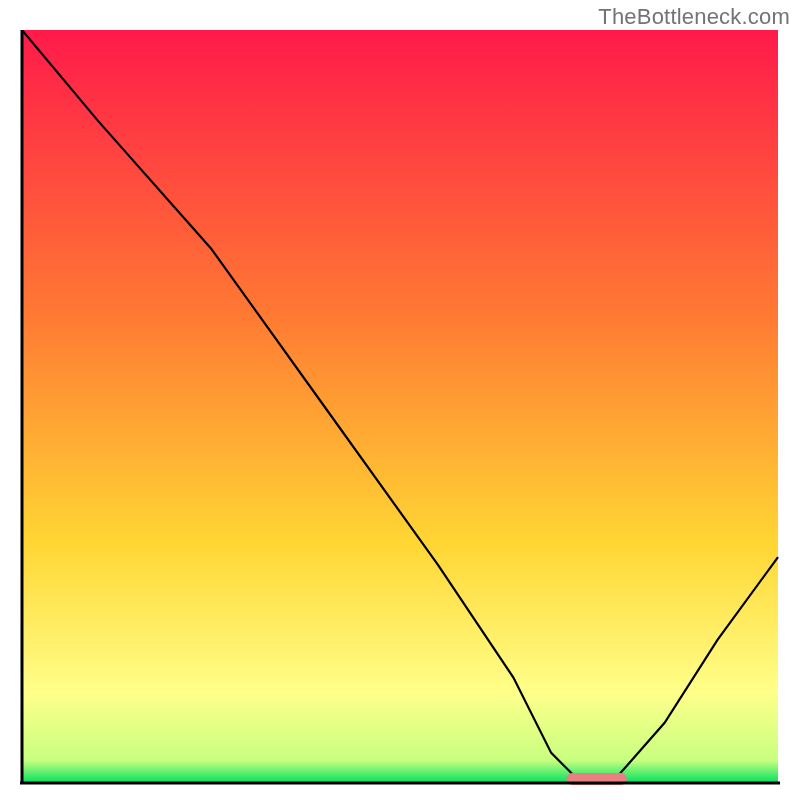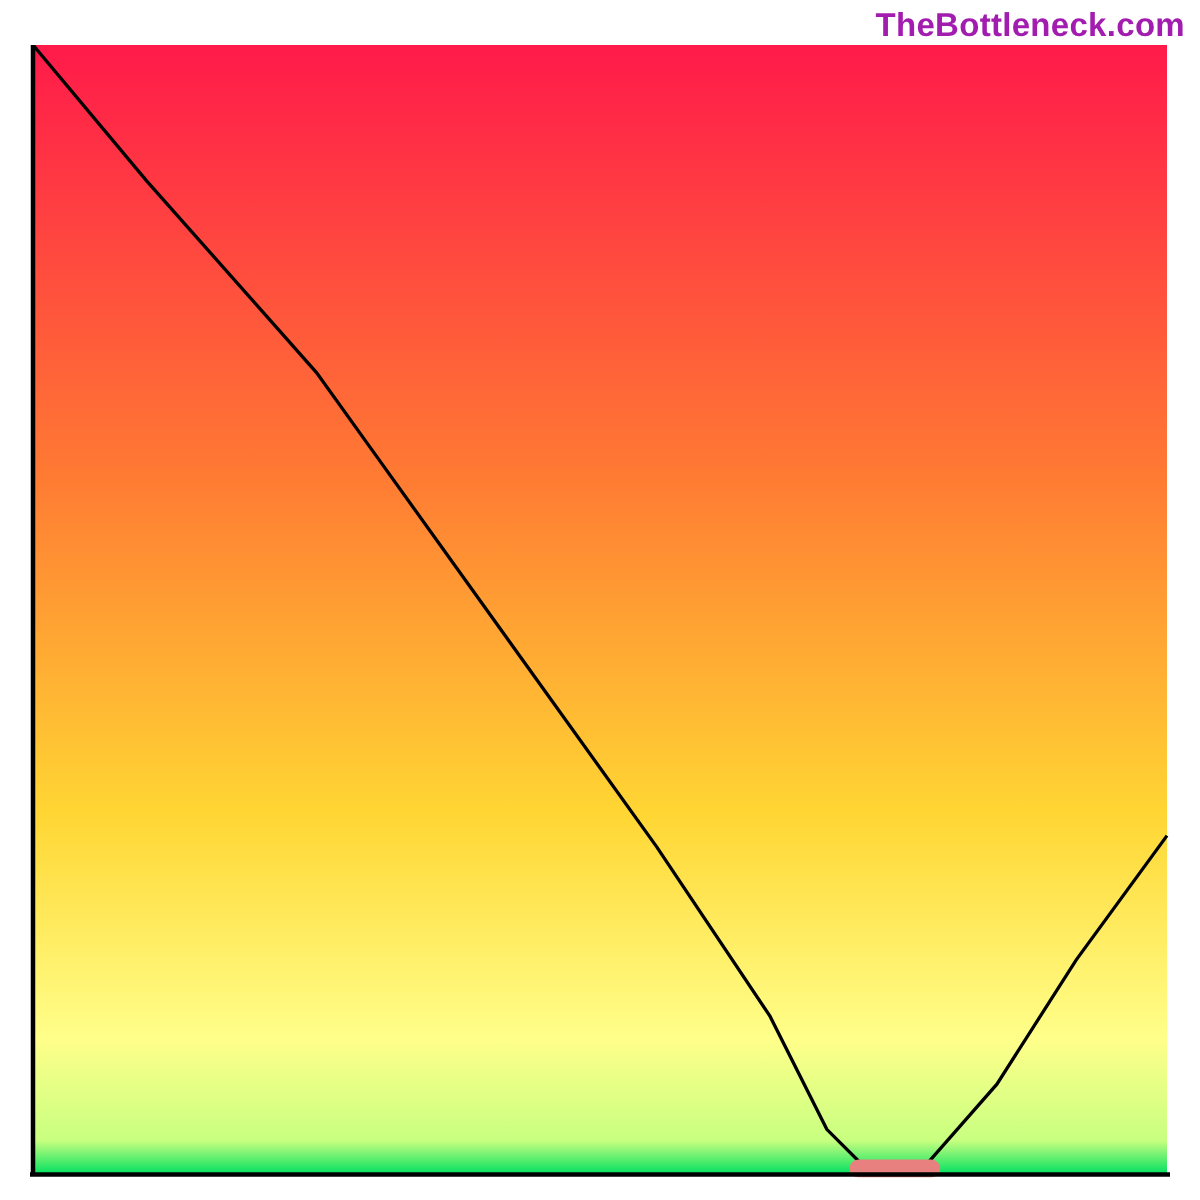--- a/index.html
+++ b/index.html
@@ -13,23 +13,23 @@
   }
   .container {
     position: relative;
     width: 800px;
     height: 800px;
   }
   .watermark {
     position: absolute;
     top: 4px;
     right: 10px;
-    color: #a21caf;
+    color: #737373;
     font-size: 22px;
-    font-weight: 700;
+    font-weight: 400;
     letter-spacing: 0.2px;
     z-index: 10;
   }
   .plot {
     position: absolute;
     left: 20px;
     top: 30px;
     width: 760px;
     height: 755px;
     box-sizing: border-box;

